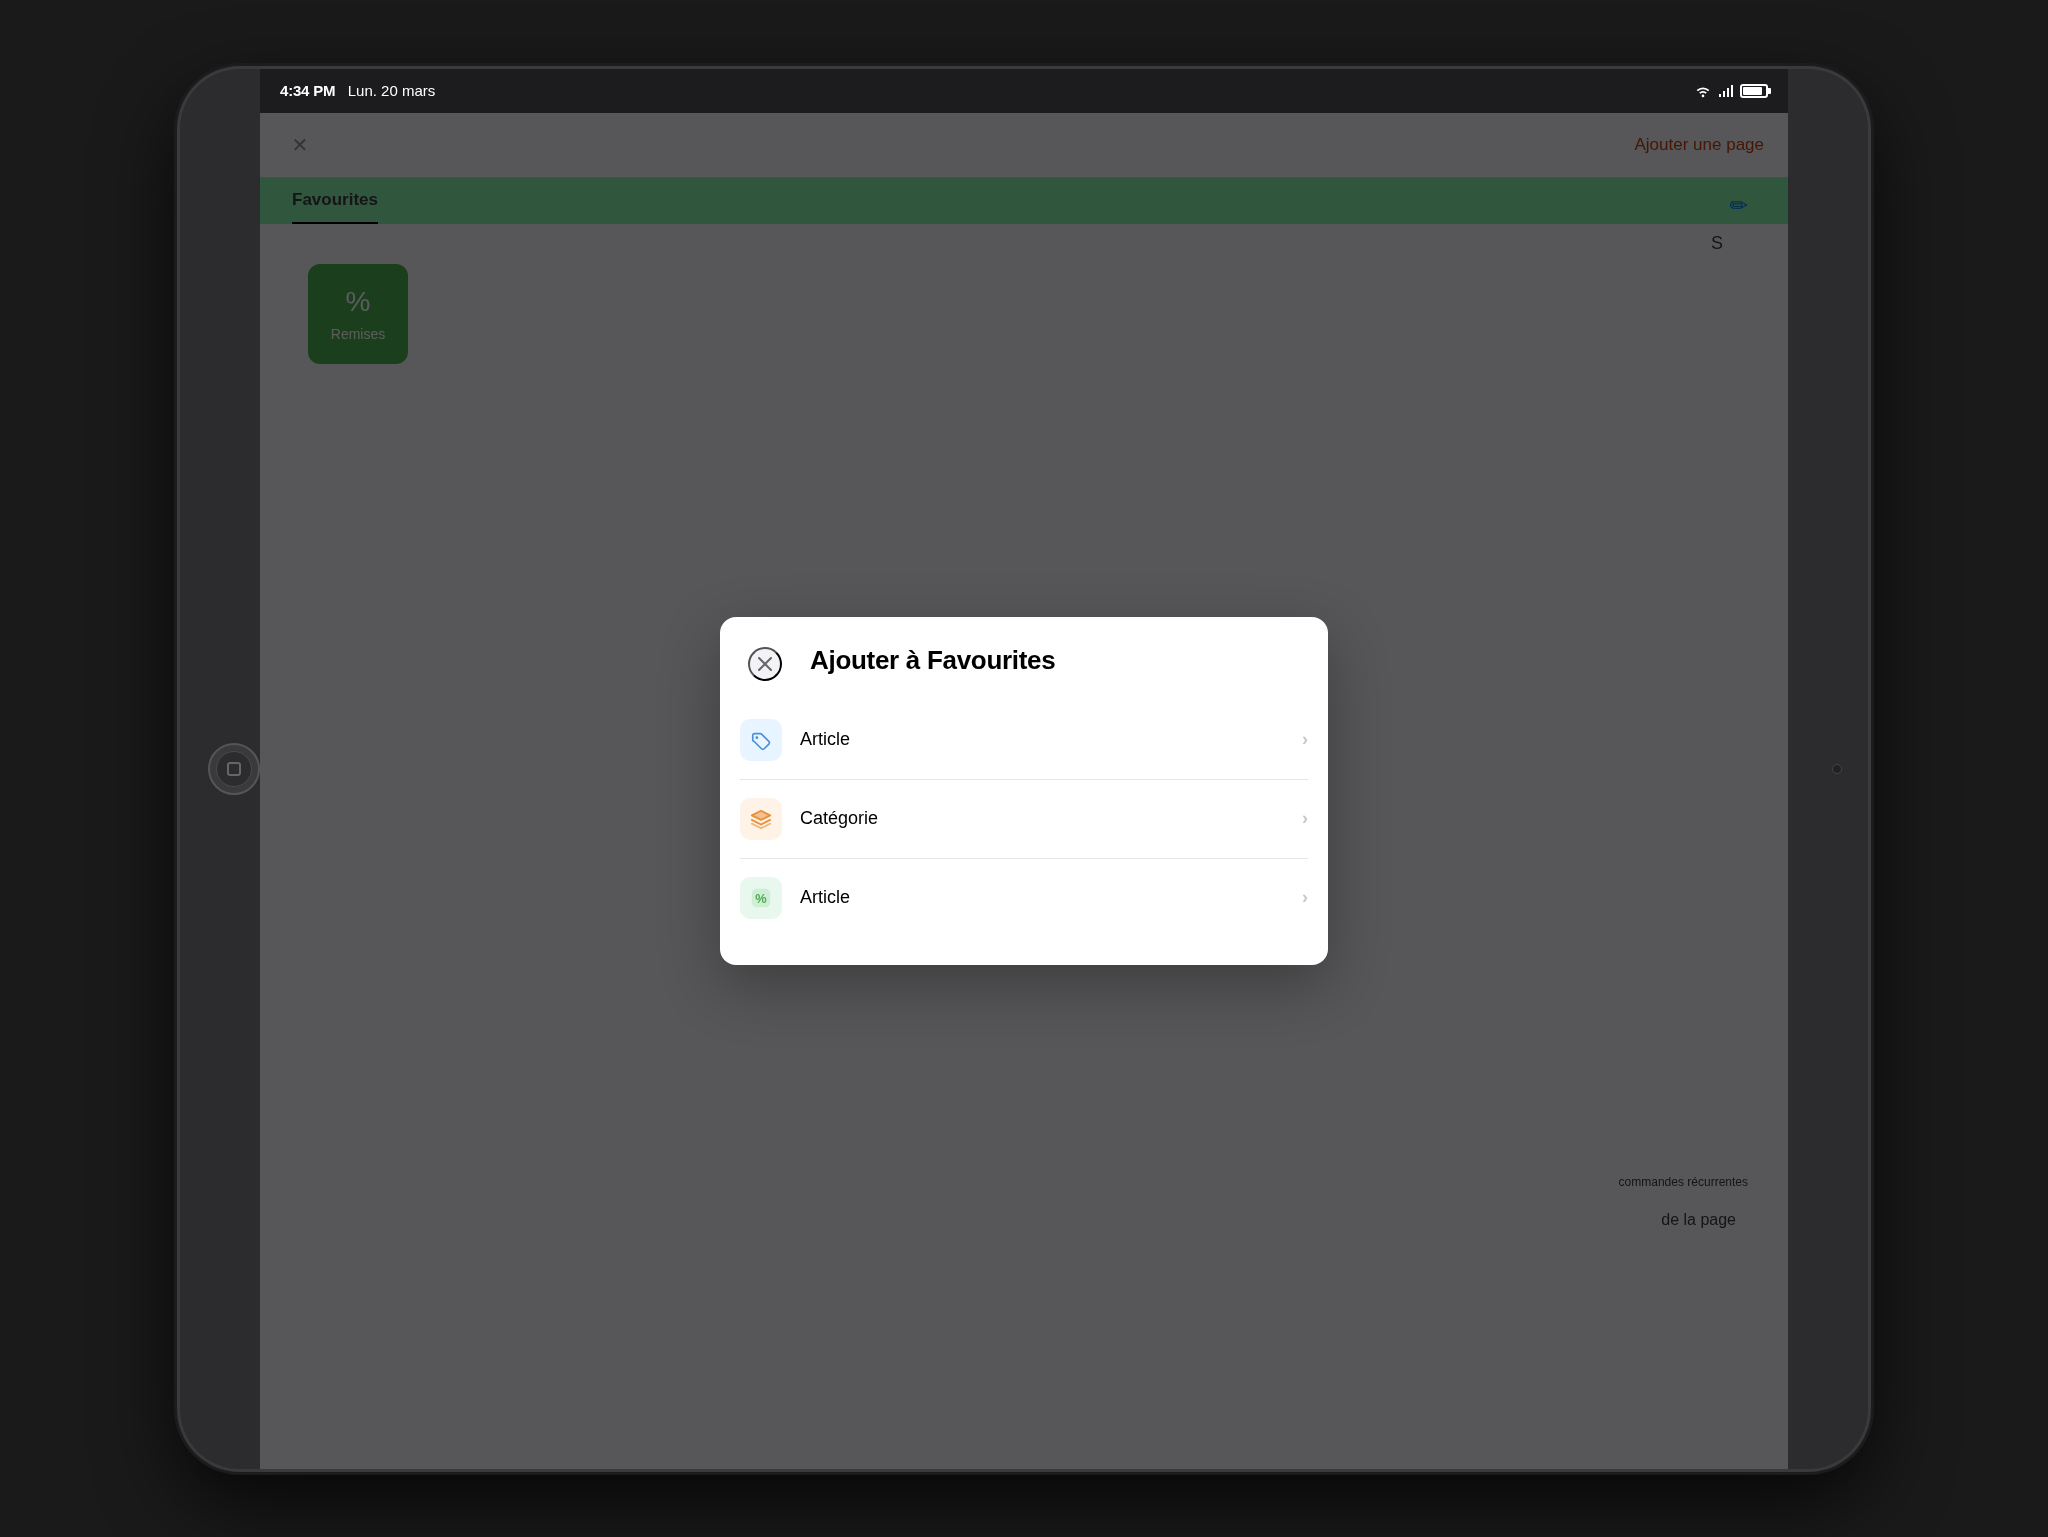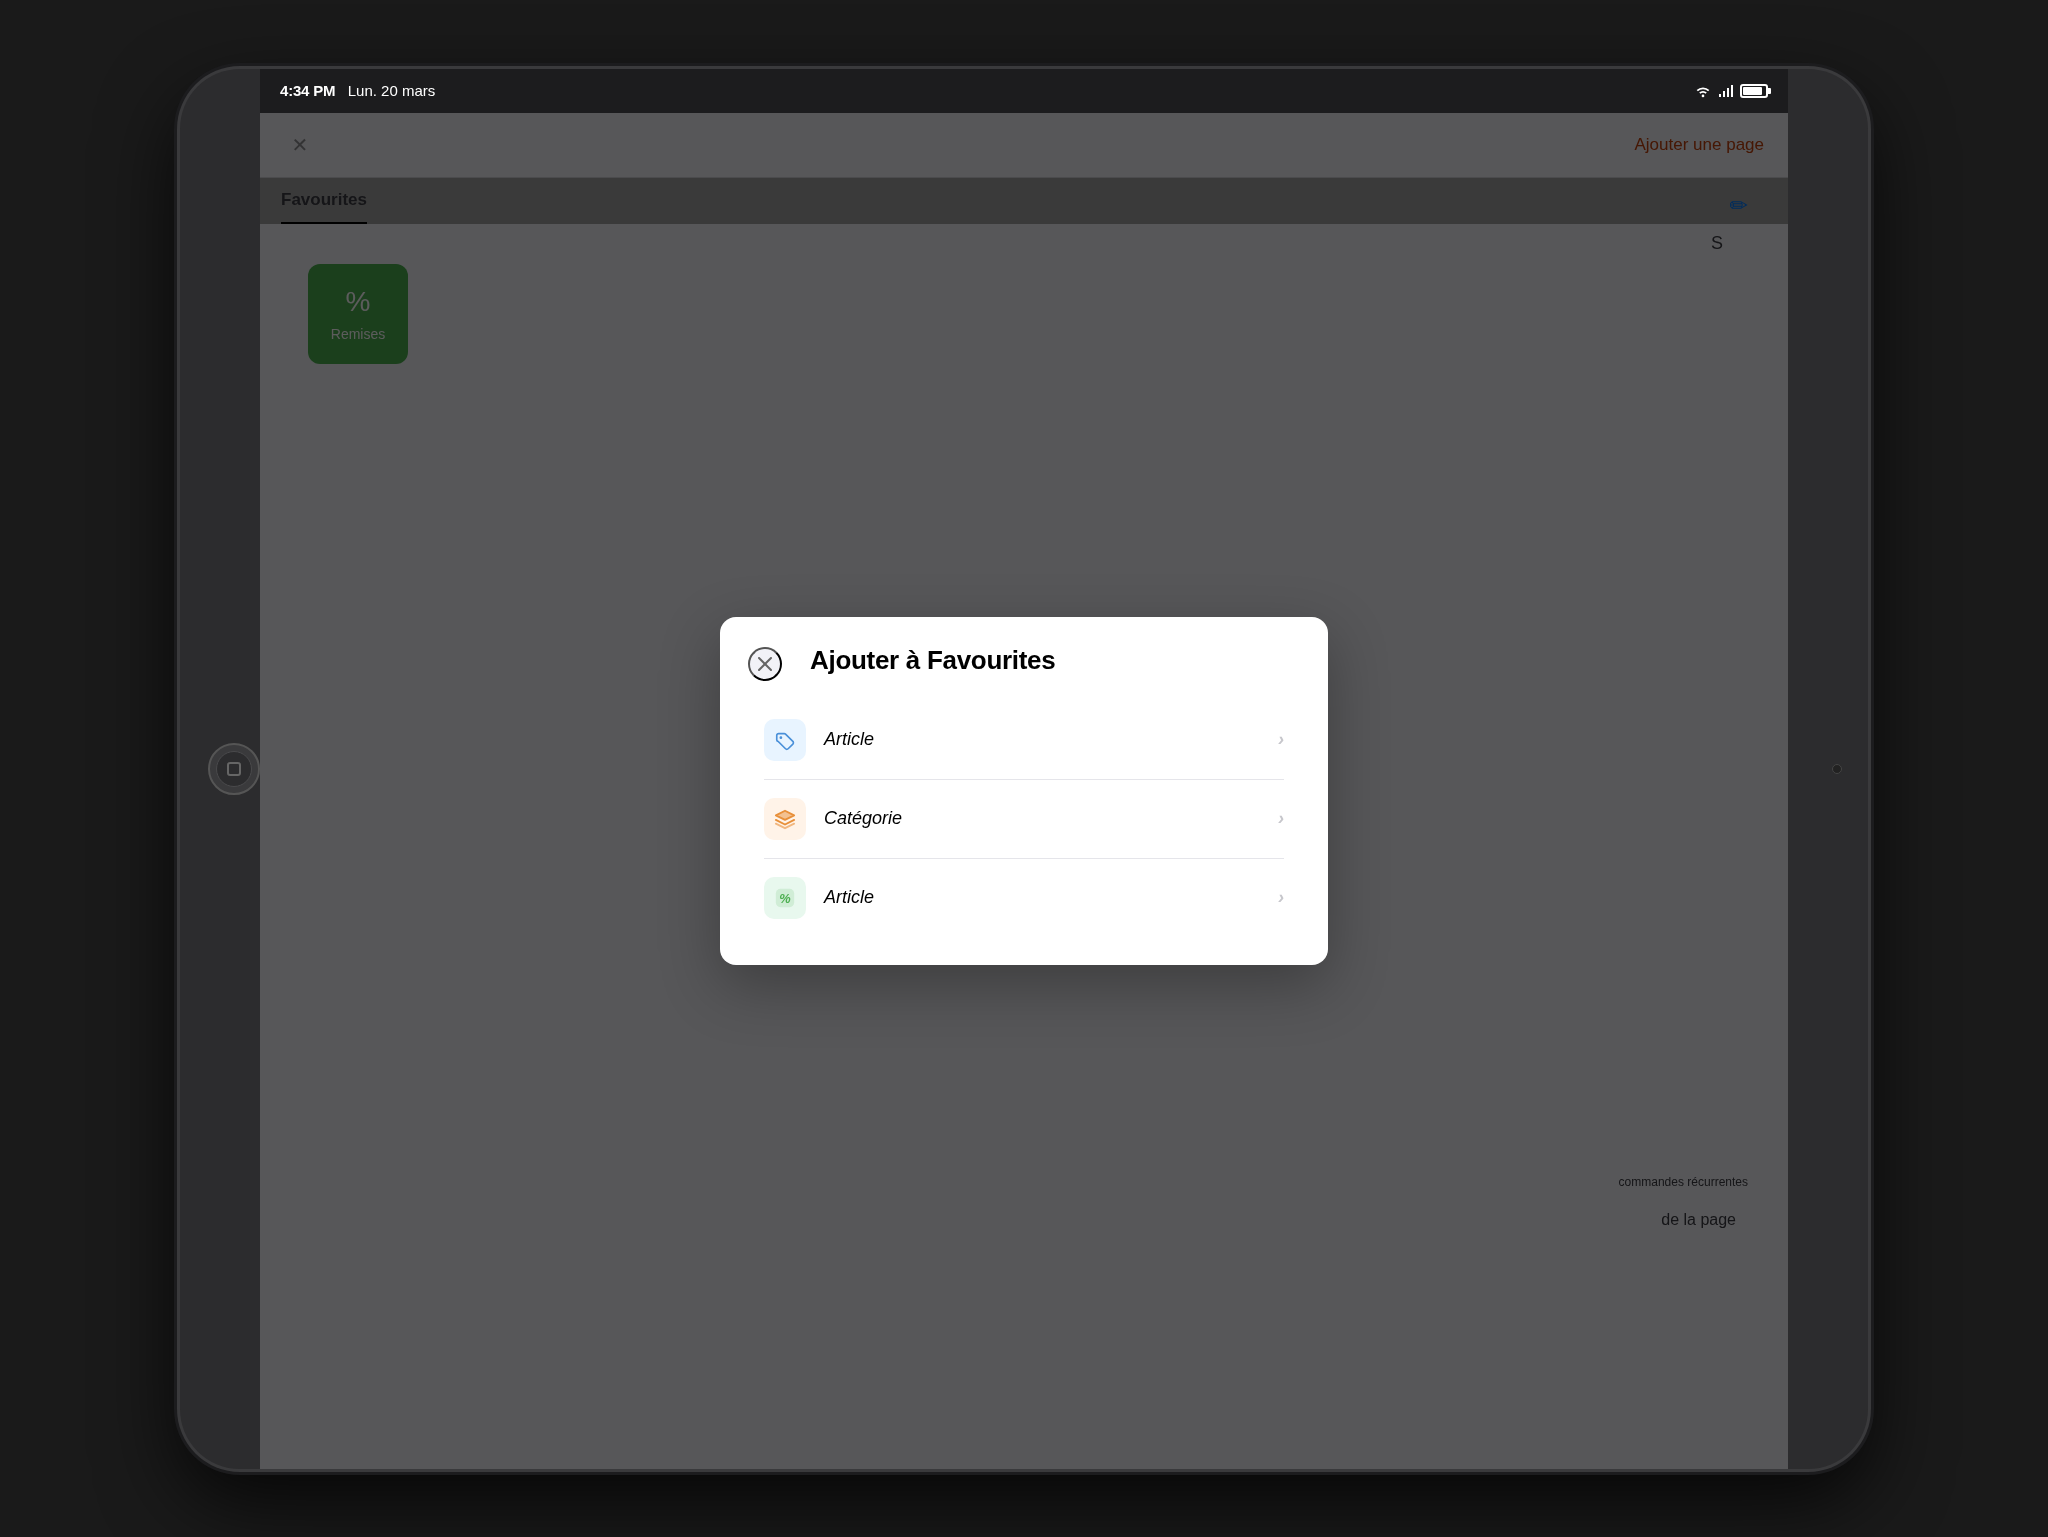--- a/index.html
+++ b/index.html
@@ -139,22 +139,22 @@
     }
 
     .add-page-link {
       color: #c2410c;
       font-size: 17px;
     }
 
     .bg-tabs {
       display: flex;
       gap: 30px;
-      padding: 12px 21px 0;
-      background: #a3a3a3;
+      padding: 12px 32px 0;
+      background: #86efac;
     }
 
     .bg-tab {
       color: #3c3c43;
       font-size: 17px;
       font-weight: 600;
       padding-bottom: 12px;
       border-bottom: 2px solid #000;
     }
 
@@ -276,22 +276,21 @@
 
     .modal-title {
       font-size: 26px;
       font-weight: 700;
       color: #000;
       letter-spacing: -0.3px;
       line-height: 1.2;
     }
 
     .modal-list {
-      padding: 0 44px 28px;
-      font-style: italic;
+      padding: 0 20px 28px;
     }
 
     .modal-item {
       display: flex;
       align-items: center;
       padding: 18px 0;
       border-bottom: 1px solid #e5e5ea;
       cursor: pointer;
       position: relative;
     }

